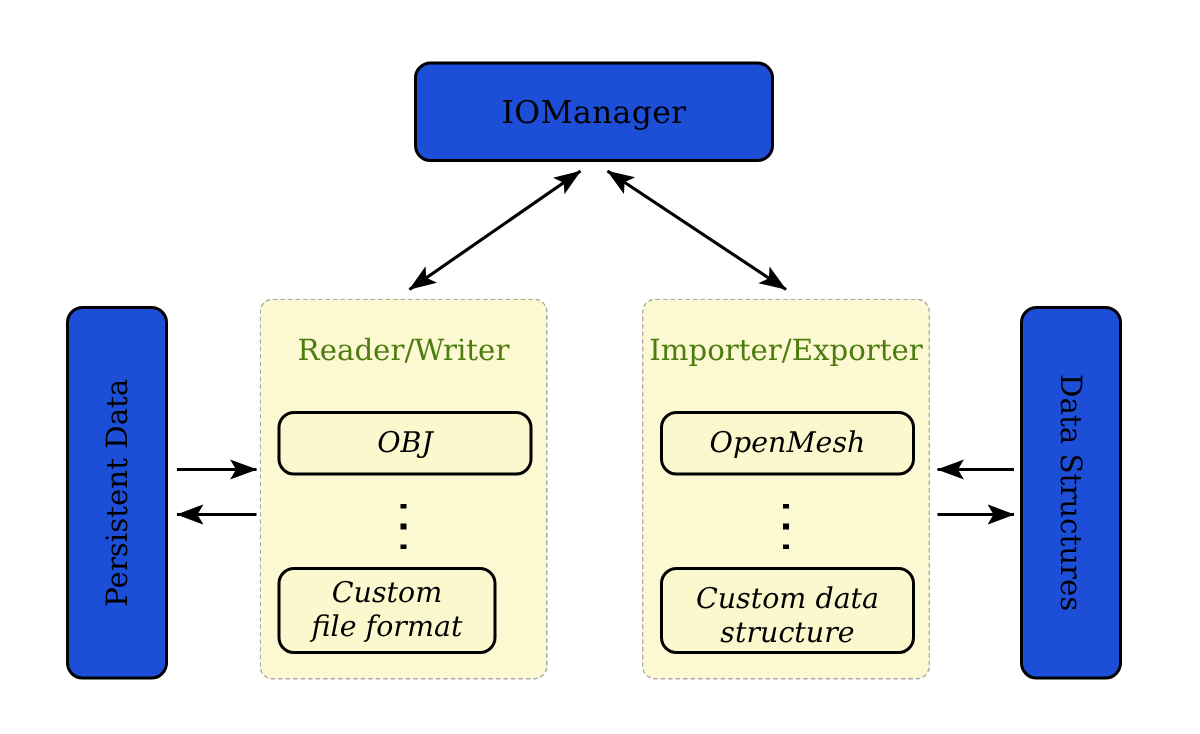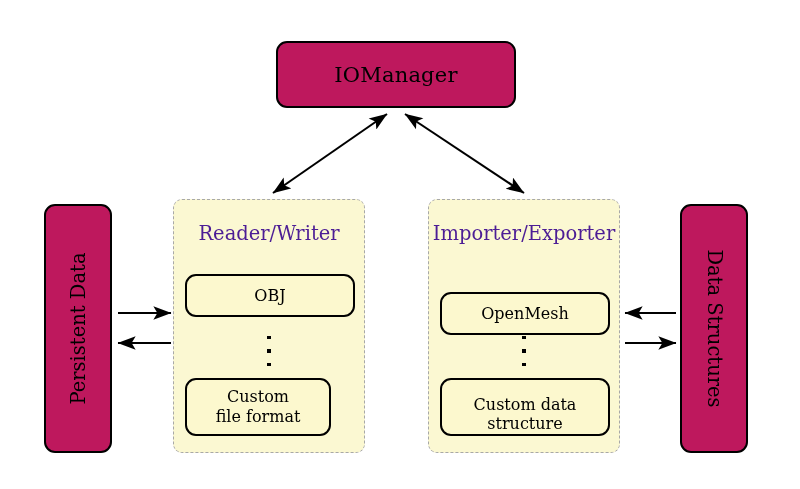--- a/index.html
+++ b/index.html
@@ -23,21 +23,21 @@
     position: absolute;
     box-sizing: border-box;
     display: flex;
     align-items: center;
     justify-content: center;
     text-align: center;
     color: #000000;
   }
 
   .white-box {
-    background: #be185d;
+    background: #1d4ed8;
     border: 2.6px solid #000000;
     border-radius: 11px;
   }
 
   .group-box {
     background: #FBF8D2;
     border: 1.6px dashed #a8a8a8;
     border-radius: 9px;
     display: block;
   }
@@ -53,26 +53,27 @@
     font-size: 21px;
     letter-spacing: 0.2px;
   }
 
   .group-title {
     position: absolute;
     left: 0;
     right: 0;
     text-align: center;
     font-size: 19.5px;
-    color: #4c1d95;
+    color: #4d7c0f;
   }
 
   .inner-label {
-    font-size: 16px;
+    font-size: 19px;
     line-height: 1.22;
+    font-style: italic;
   }
 
   .vert-label {
     font-size: 19.5px;
     white-space: nowrap;
   }
   .vert-label.ccw { transform: rotate(-90deg); }
   .vert-label.cw  { transform: rotate(90deg); }
 
   .vdots {
@@ -154,21 +155,21 @@
 
     <div class="node inner-box" style="left:11px; top:178px; width:146px; height:58px;">
       <span class="inner-label multiline">Custom<br>file format</span>
     </div>
   </div>
 
   <div class="node group-box" style="left:428px; top:199px; width:192px; height:254px;">
 
     <div class="group-title" style="top:22px;">Importer/Exporter</div>
 
-    <div class="node inner-box" style="left:11px; top:92px; width:170px; height:43px;">
+    <div class="node inner-box" style="left:11px; top:74px; width:170px; height:43px;">
       <span class="inner-label">OpenMesh</span>
     </div>
 
     <div class="vdots" style="top:136px; height:30px;">
       <i></i>
         <i></i>
         <i></i>
     </div>
 
     <div class="node inner-box" style="left:11px; top:178px; width:170px; height:58px;align-items:flex-end;">

